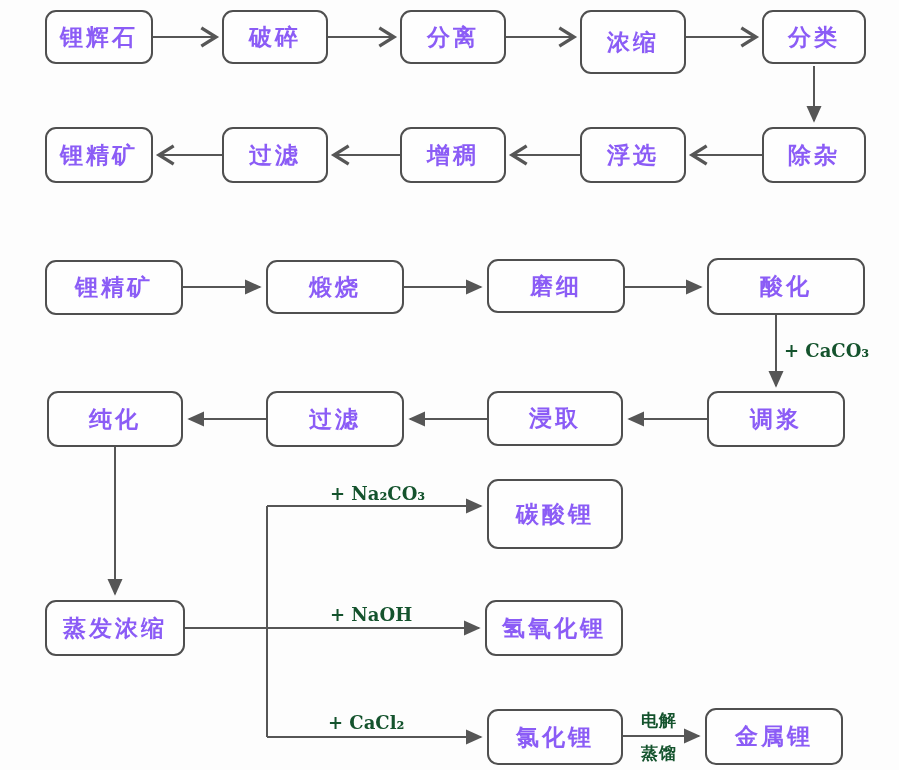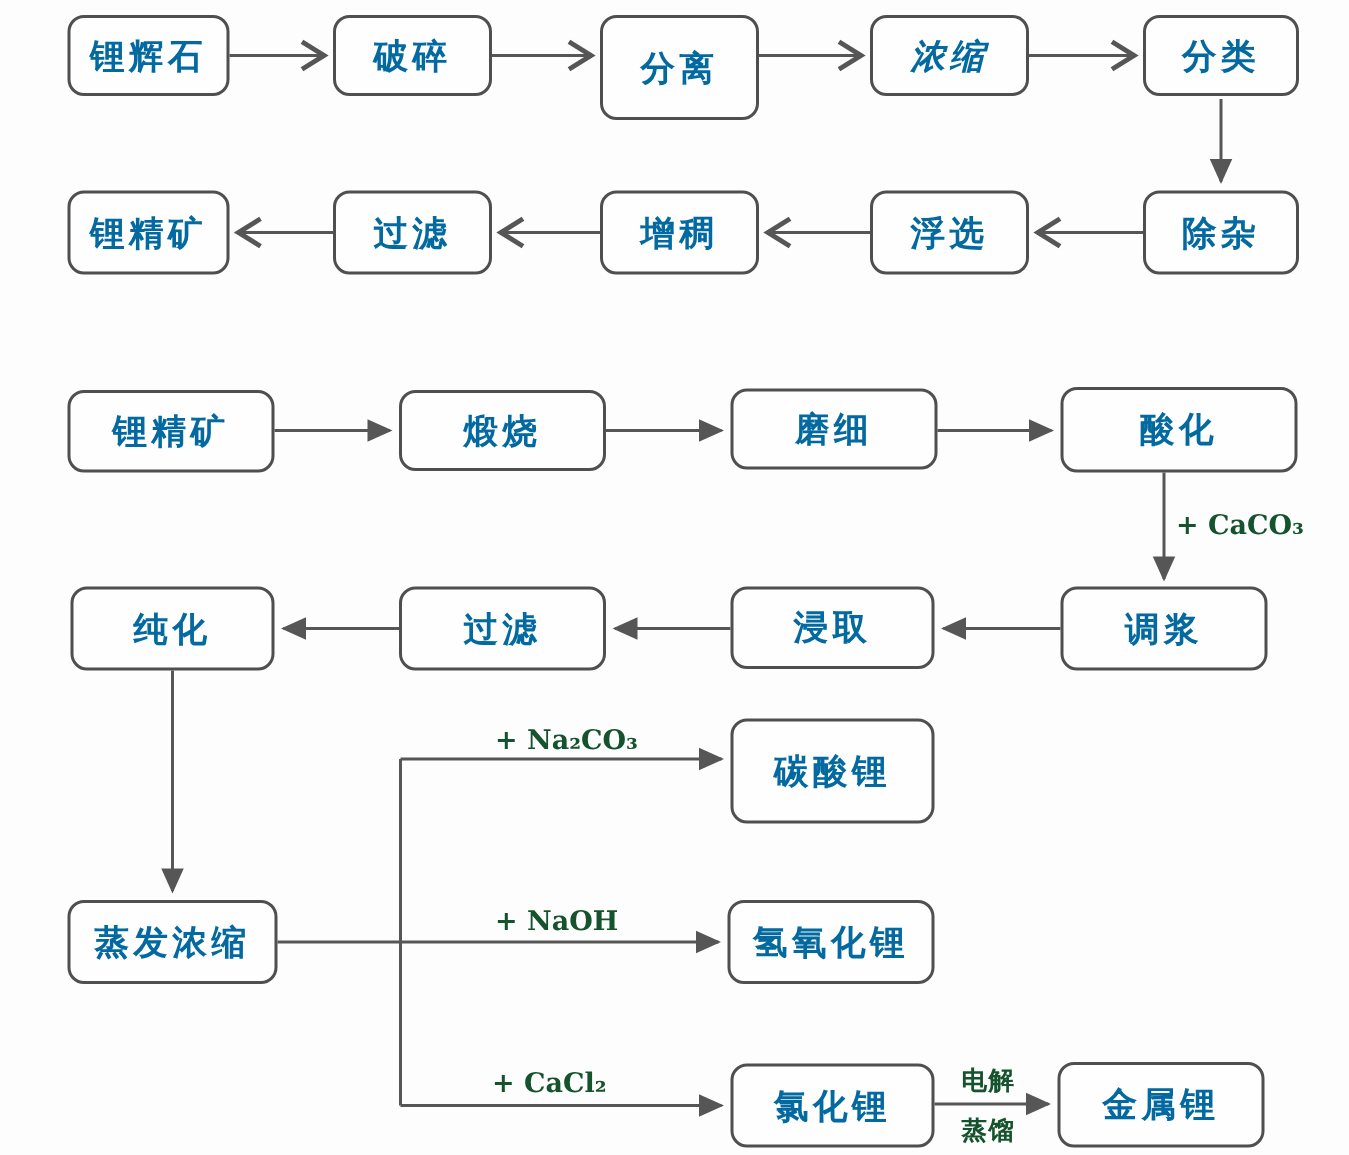--- a/index.html
+++ b/index.html
@@ -25,21 +25,21 @@
     display: flex;
     align-items: center;
     justify-content: center;
     box-sizing: border-box;
     background: #fefefe;
     border: 2px solid #4f4f4f;
     border-radius: 11px;
     font-size: 23px;
     font-weight: bold;
     letter-spacing: 3px;
-    color: #0369a1;
+    color: #8b5cf6;
     z-index: 2;
     white-space: nowrap;
   }
   .edge-label {
     position: absolute;
     font-family: "DejaVu Serif", "Liberation Serif", serif;
     font-size: 18px;
     font-weight: bold;
     color: #14532d;
     z-index: 3;
@@ -100,24 +100,24 @@
       <line x1="623" y1="736" x2="699" y2="736" marker-end="url(#tri)"></line>
     </g>
   </svg>
 
   <div class="node" style="left:45px;  top:10px;  width:108px; height:54px;">
       <span>锂辉石</span>
     </div>
   <div class="node" style="left:222px; top:10px;  width:106px; height:54px;">
       <span>破碎</span>
     </div>
-  <div class="node" style="left:400px; top:10px;  width:106px; height:70px;">
+  <div class="node" style="left:400px; top:10px;  width:106px; height:54px;">
       <span>分离</span>
     </div>
-  <div class="node" style="left:580px; top:10px;  width:106px; height:54px;font-style:italic;">
+  <div class="node" style="left:580px; top:10px;  width:106px; height:64px;">
       <span>浓缩</span>
     </div>
   <div class="node" style="left:762px; top:10px;  width:104px; height:54px;">
       <span>分类</span>
     </div>
 
   <div class="node" style="left:762px; top:127px; width:104px; height:56px;">
       <span>除杂</span>
     </div>
   <div class="node" style="left:580px; top:127px; width:106px; height:56px;">

